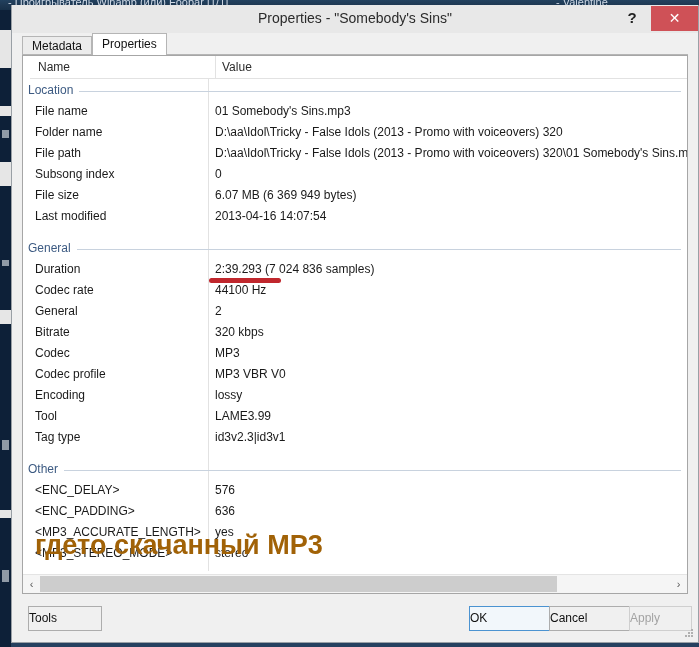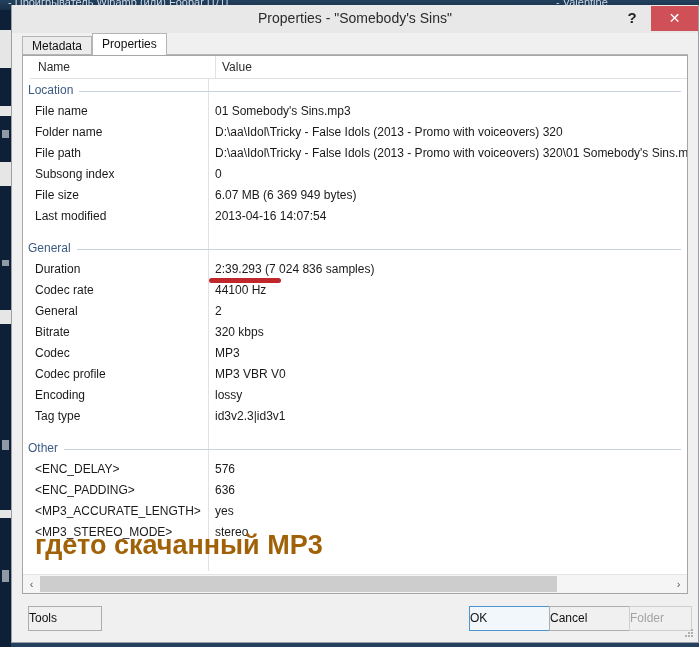--- a/index.html
+++ b/index.html
@@ -436,20 +436,24 @@
       </div>
       <div class="row">
         <div class="k">Codec profile</div>
         <div class="v">MP3 VBR V0</div>
       </div>
       <div class="row">
         <div class="k">Encoding</div>
         <div class="v">lossy</div>
       </div>
       <div class="row">
+        <div class="k">Tool</div>
+        <div class="v">LAME3.99</div>
+      </div>
+      <div class="row">
         <div class="k">Tag type</div>
         <div class="v">id3v2.3|id3v1</div>
       </div>
 
       <div class="spacer"></div>
 
       <div class="group">
         <div class="grule"></div>
         <div class="gname">Other</div>
       </div>
@@ -480,21 +484,21 @@
         <div class="thumb" style="width: 82%;"></div>
       </div>
       <div class="arrow">›</div>
     </div>
   </div>
 
   <div id="buttonbar">
     <div class="btn" id="btn-tools">Tools</div>
     <div class="btn" id="btn-ok">OK</div>
     <div class="btn" id="btn-cancel">Cancel</div>
-    <div class="btn" id="btn-apply">Folder</div>
+    <div class="btn" id="btn-apply">Apply</div>
     <div id="resize-grip">
       <i style="left:6px;top:0;"></i>
         <i style="left:3px;top:3px;"></i>
         <i style="left:6px;top:3px;"></i>
       <i style="left:0;top:6px;"></i>
         <i style="left:3px;top:6px;"></i>
         <i style="left:6px;top:6px;"></i>
     </div>
   </div>
 </div>

